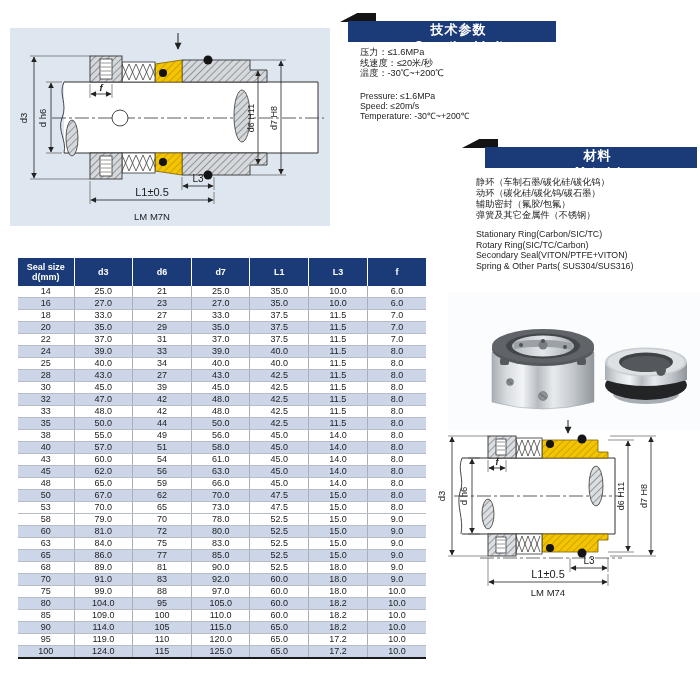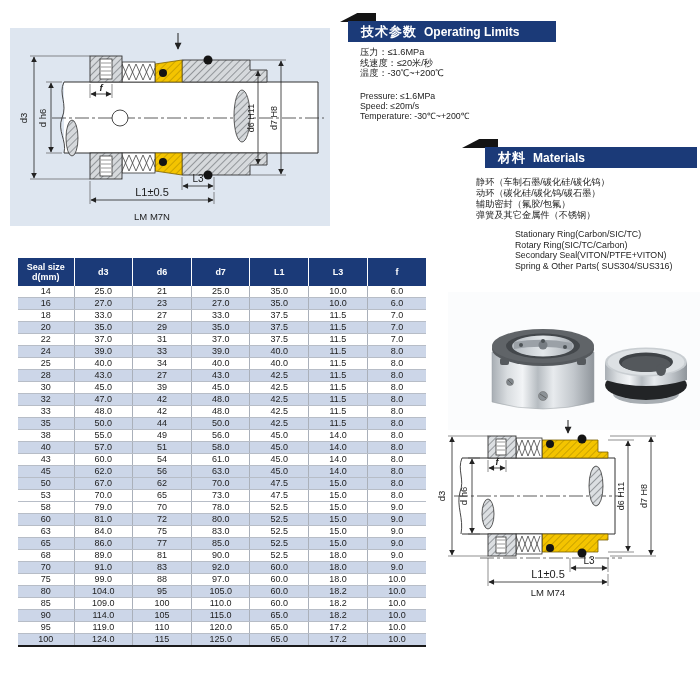--- a/index.html
+++ b/index.html
@@ -11,35 +11,35 @@
   }
   *{margin:0;padding:0;box-sizing:border-box;}
   html,body{background:#fff;}
   .page{
     position:relative;width:700px;height:695px;background:#fff;overflow:hidden;
     font-family:"Liberation Sans", sans-serif;color:#1c1c1c;
   }
   
   .diagram1-panel{position:absolute;left:10px;top:28px;width:320px;height:198px;background:var(--panel-blue);}
   
-  .bar{position:absolute;height:21px;background:var(--navy);color:#fff;display:flex;align-items:center;padding-left:13px;white-space:nowrap;}
+  .bar{position:absolute;height:21px;background:var(--navy);color:#fff;display:flex;align-items:center;padding-left:13px;white-space:nowrap;flex-direction:column;}
   .bar .zh{font-size:13px;font-weight:bold;letter-spacing:1px;}
   .bar .en{font-size:12px;font-weight:bold;margin-left:7px;}
   .bar-accent{position:absolute;background:var(--accent-black);clip-path:polygon(0 100%,48% 0,100% 0,100% 100%);}
   .ops-accent{left:340px;top:13px;width:36px;height:9px;}
   .ops-bar{left:348px;top:21px;width:208px;}
   .mat-accent{left:462px;top:139px;width:36px;height:9px;}
   .mat-bar{left:485px;top:147px;width:212px;}
   
   .txt-block{position:absolute;}
   .txt-block div{white-space:nowrap;}
   .ops-zh{left:360px;top:47px;font-size:9.2px;line-height:10.5px;}
   .ops-en{left:360px;top:91px;font-size:8.8px;line-height:10px;}
   .mat-zh{left:476px;top:177px;font-size:9.2px;line-height:11px;}
-  .mat-en{left:476px;top:229px;font-size:8.8px;line-height:10.5px;margin-left:39px;}
+  .mat-en{left:476px;top:229px;font-size:8.8px;line-height:10.5px;}
   
   table.seal-table{
     position:absolute;left:18px;top:258px;width:408px;table-layout:fixed;
     border-collapse:collapse;border-bottom:2px solid #1a1a1a;
   }
   .seal-table th{
     background:var(--navy);color:#fff;font-size:9px;line-height:10px;font-weight:bold;
     height:28px;border-right:1px solid #fff;text-align:center;vertical-align:middle;
   }
   .seal-table th:last-child{border-right:none;}
@@ -448,20 +448,29 @@
         </tr>
         <tr class="stripe">
           <td>45</td>
           <td>62.0</td>
           <td>56</td>
           <td>63.0</td>
           <td>45.0</td>
           <td>14.0</td>
           <td>8.0</td>
         </tr>
+        <tr>
+          <td>48</td>
+          <td>65.0</td>
+          <td>59</td>
+          <td>66.0</td>
+          <td>45.0</td>
+          <td>14.0</td>
+          <td>8.0</td>
+        </tr>
         <tr class="stripe">
           <td>50</td>
           <td>67.0</td>
           <td>62</td>
           <td>70.0</td>
           <td>47.5</td>
           <td>15.0</td>
           <td>8.0</td>
         </tr>
         <tr>

